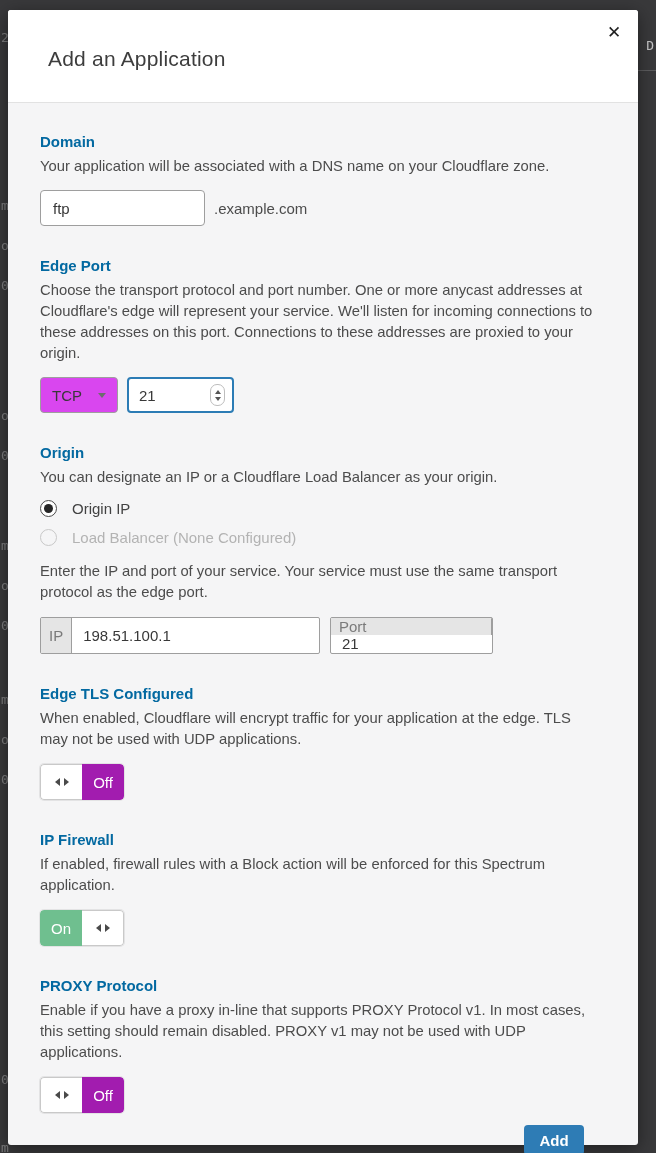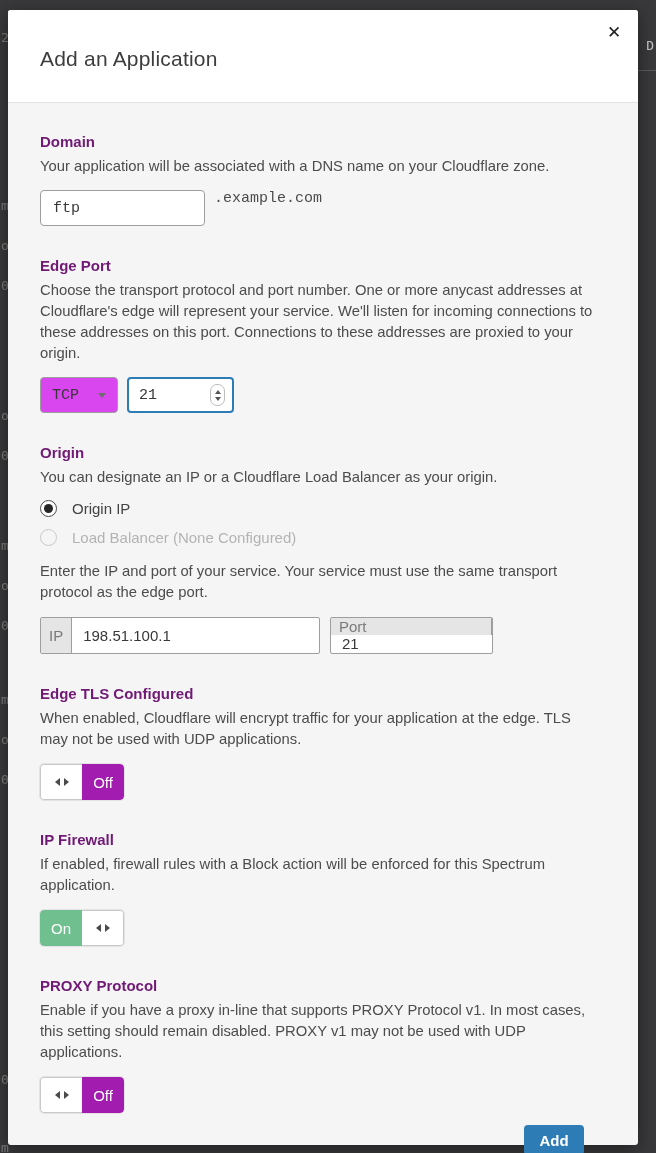--- a/index.html
+++ b/index.html
@@ -32,38 +32,38 @@
     background:#f5f5f6; border-radius:3px; z-index:2;
     box-shadow:0 4px 18px rgba(0,0,0,0.45);
     display:flex; flex-direction:column;
   }
   .modal-header {
     background:#ffffff; height:93px; flex:0 0 93px;
     border-bottom:1px solid #e2e2e2; border-radius:3px 3px 0 0;
     position:relative;
   }
   .modal-title {
-    position:absolute; left:32px; top:37px;
+    position:absolute; left:40px; top:37px;
     font-size:21px; font-weight:400; color:#3d3d3d; letter-spacing:0.2px;
   }
   .close-btn {
     position:absolute; top:12px; right:13px; width:22px; height:22px;
     font-size:17px; font-weight:700; color:#1f1f1f; text-align:center;
     line-height:22px; cursor:pointer;
   }
   .modal-body { padding:30px 32px 0 32px; flex:1 1 auto; }
   .section { margin-top:31px; }
   .section:first-child { margin-top:0; }
-  .section-label { font-size:15px; font-weight:700; color:#701a75; }
+  .section-label { font-size:15px; font-weight:700; color:#0369a1; }
   .section-desc {
     font-size:14.8px; line-height:21px; color:#4c4c4c;
     margin-top:6px; white-space:pre-line;
   }
   
-  .controls-row { margin-top:13px; display:flex; align-items:flex-start;font-family:Liberation Mono, monospace; }
+  .controls-row { margin-top:13px; display:flex; align-items:center; }
   .text-input {
     height:36px; border:1px solid #9e9e9e; border-radius:4px;
     background:#fff; font-family:inherit; font-size:15px; color:#383838;
     padding:0 12px; outline:none;
   }
   .domain-input { width:165px; }
   .domain-suffix { font-size:15px; color:#4c4c4c; margin-left:9px; }
   .select-box {
     width:78px; height:36px; border:1px solid #9e9e9e; border-radius:4px;
     background:#d946ef; display:flex; align-items:center; justify-content:space-between;

